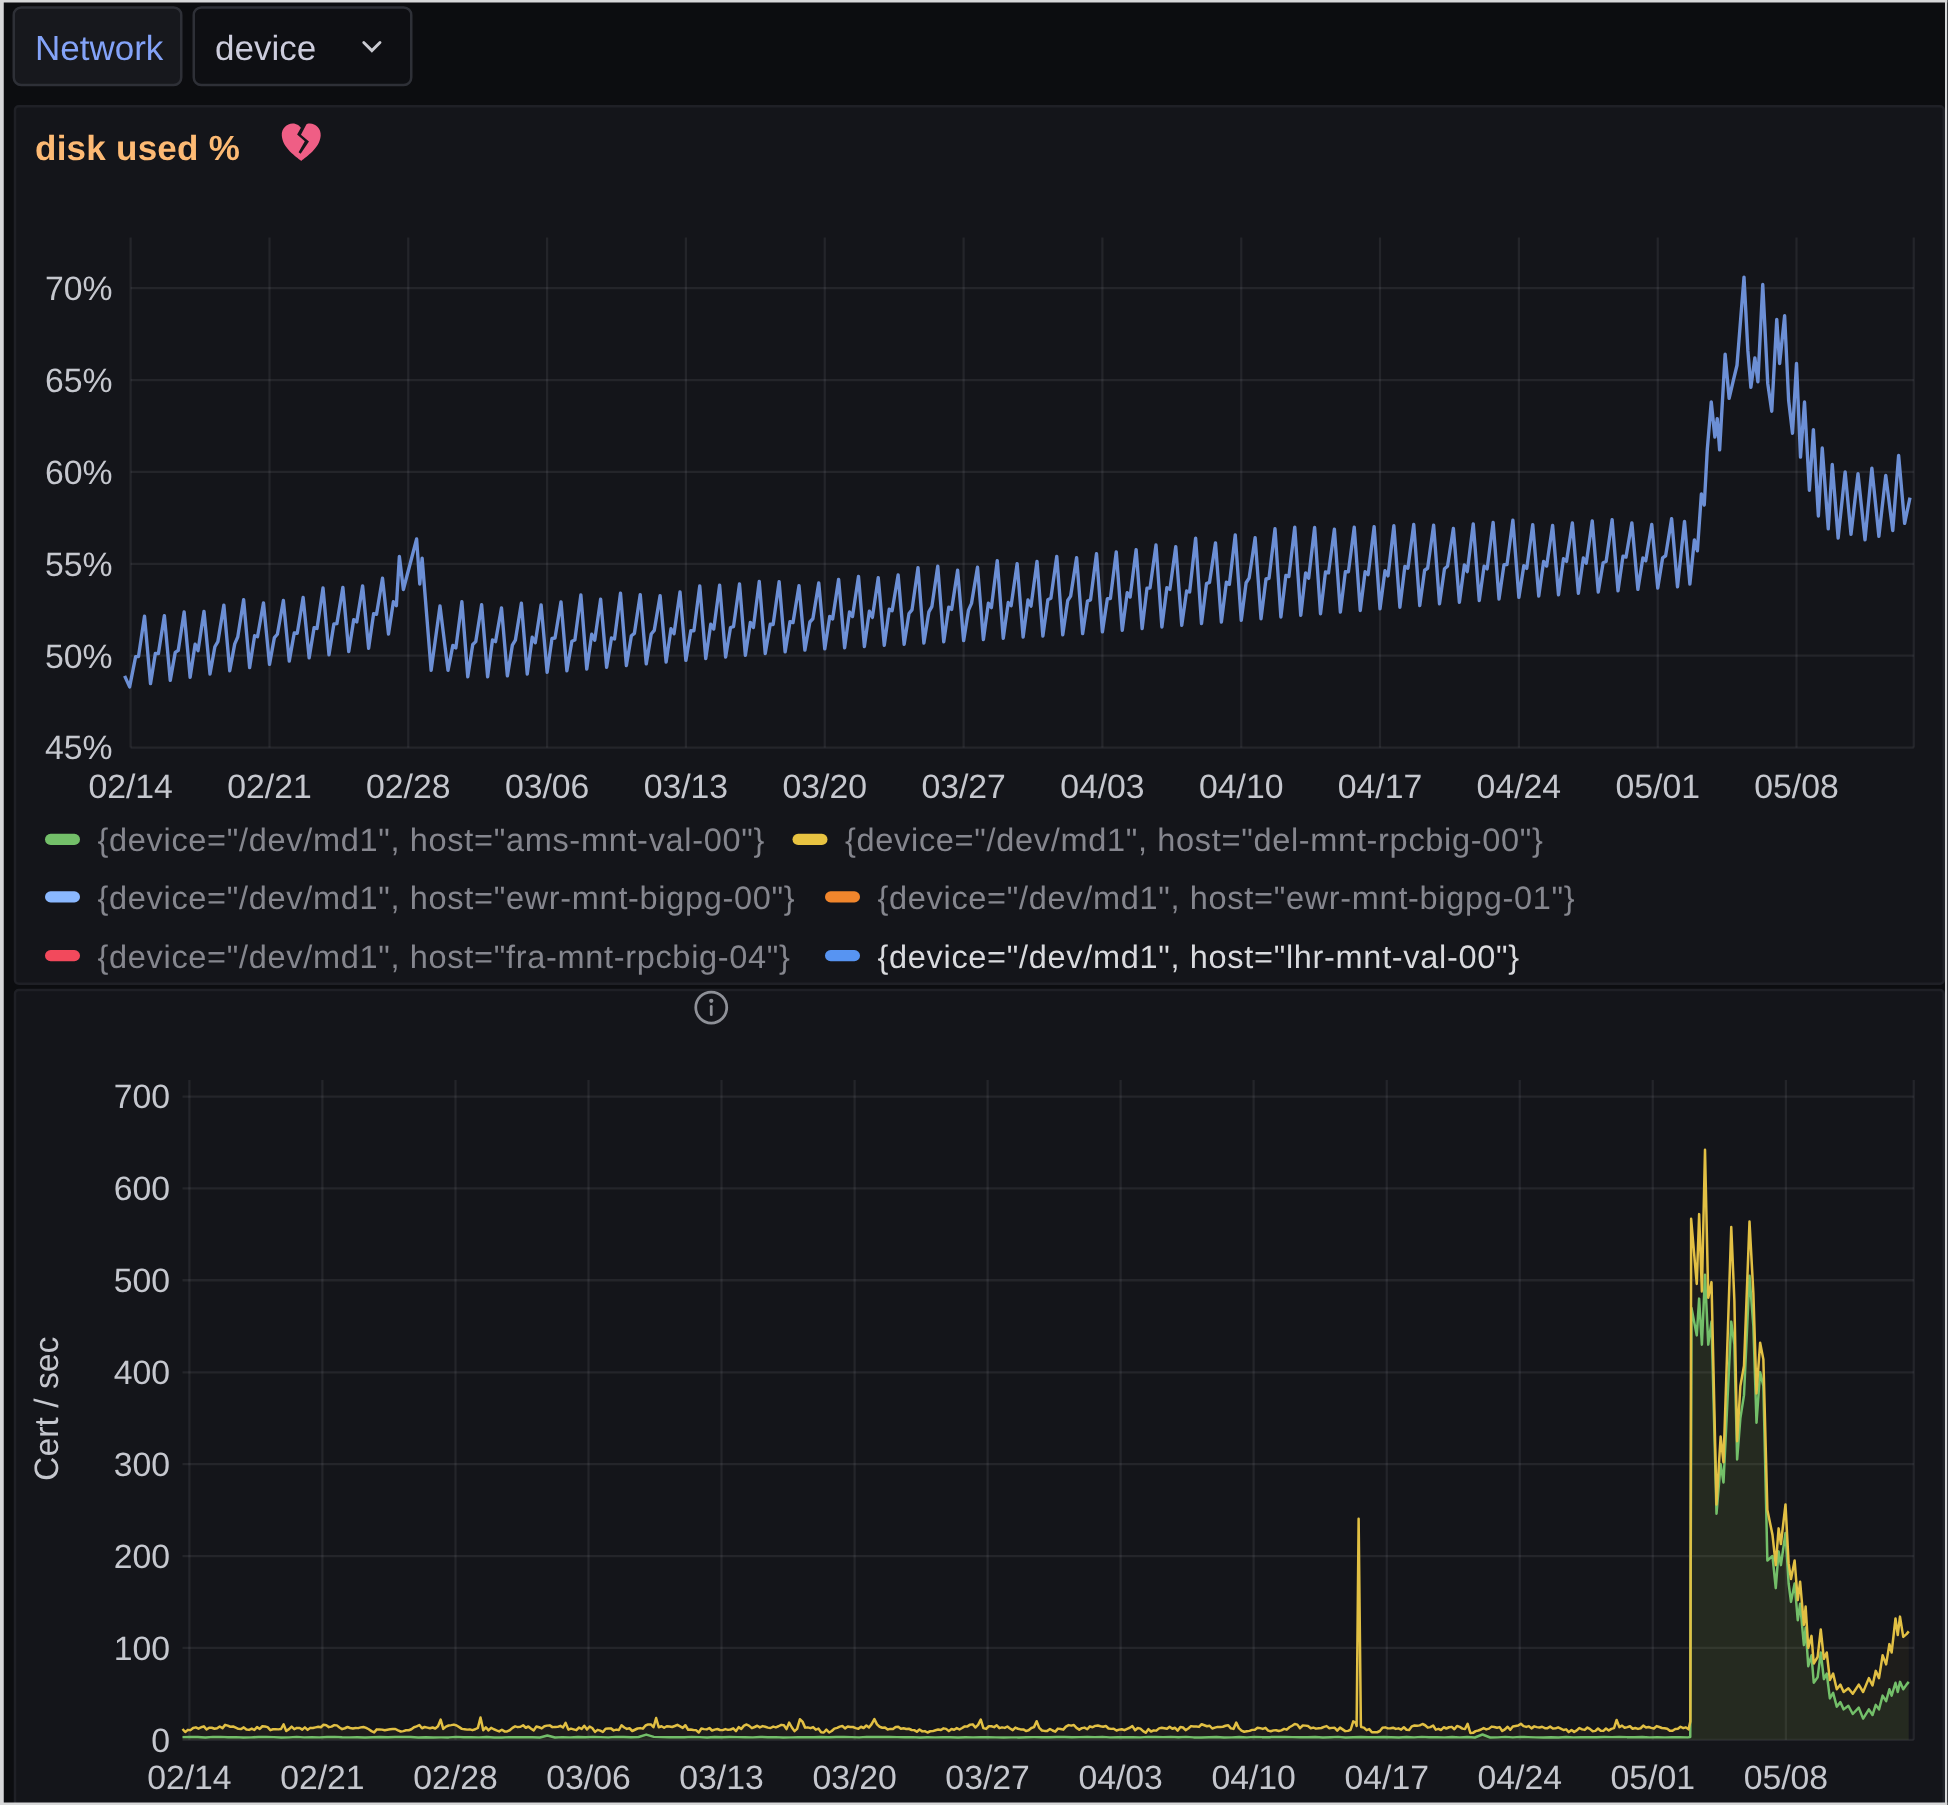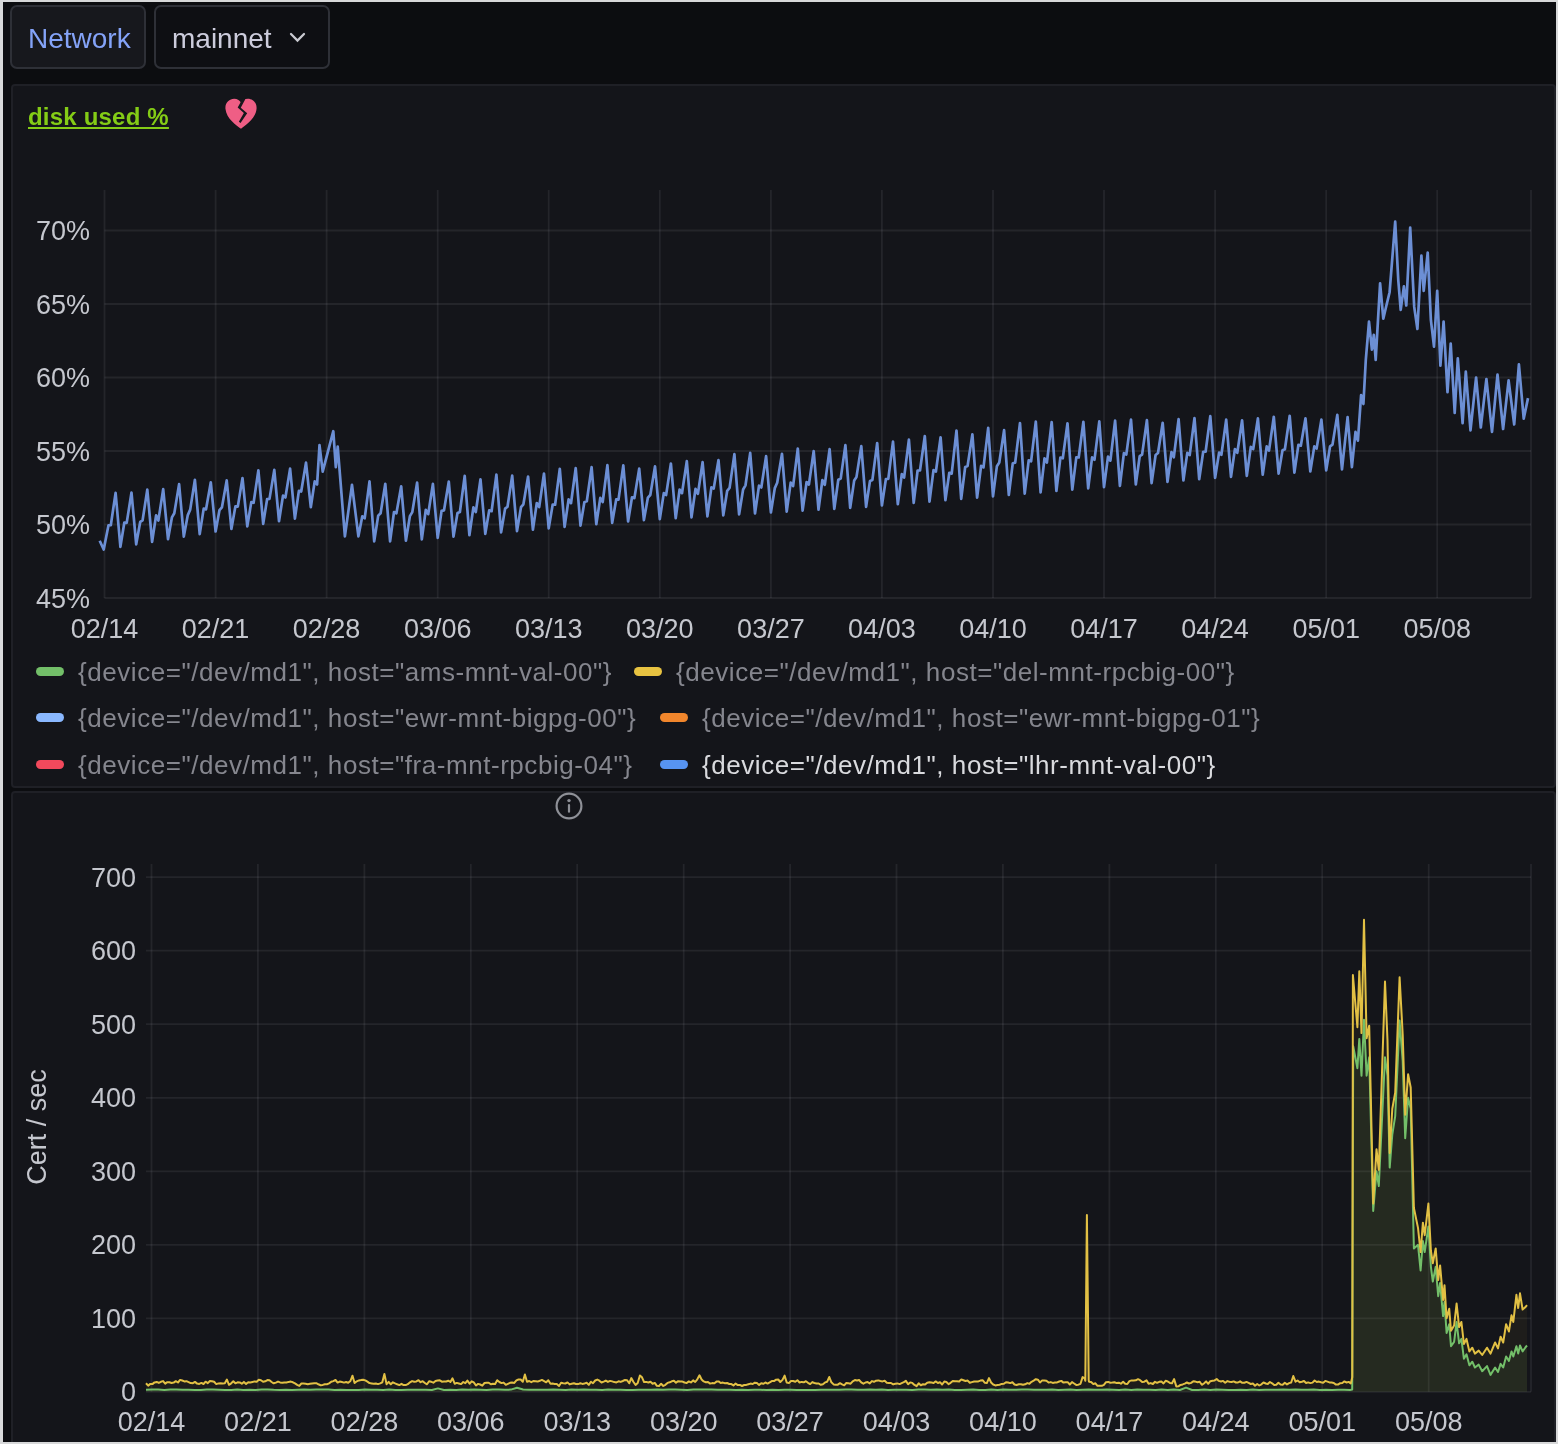--- a/index.html
+++ b/index.html
@@ -1,33 +1,33 @@
 <!DOCTYPE html>
 <html><head><meta charset="utf-8"><style>
 * { margin:0; padding:0; box-sizing:border-box; }
 html,body { width:1558px; height:1444px; background:#0c0d10; overflow:hidden;
   font-family:"Liberation Sans", sans-serif; }
 #root { position:absolute; left:0; top:0; width:1558px; height:1444px; overflow:hidden; }
 .panel { position:absolute; background:#14151a; border:2px solid #1f2026; border-radius:4px; }
 .vbox { position:absolute; top:5px; height:64px; border:2px solid #2e3037; border-radius:7px; }
 .sw { position:absolute; width:28px; height:9px; border-radius:5px; }
 .lt { position:absolute; font-size:26px; line-height:32px; white-space:pre; letter-spacing:0.55px; }
-.ptitle { position:absolute; color:#84cc16; font-size:24px; font-weight:700; letter-spacing:0.2px;text-decoration:underline; }
+.ptitle { position:absolute; color:#fdba74; font-size:28px; font-weight:700; letter-spacing:0.2px; }
 svg text { fill:#c5c7ce; font-family:"Liberation Sans", sans-serif; font-size:27px; }
 .edge { position:absolute; background:#d7d8d9; z-index:50; }
 </style></head><body>
 <div id="root">
 
   <div class="panel" style="left:11px;top:84px;width:1545px;height:704px"></div>
   <div class="panel" style="left:11px;top:791px;width:1545px;height:660px"></div>
 
   <div class="vbox" style="left:10px;width:136px;background:#17181d"></div>
   <div class="vbox" style="left:154px;width:176px;background:#0e0f13"></div>
   <div style="position:absolute;left:28px;top:23px;font-size:28px;font-weight:500;color:#84a3f8">Network</div>
-  <div style="position:absolute;left:172px;top:23px;font-size:28px;color:#ccccdc">mainnet</div>
+  <div style="position:absolute;left:172px;top:23px;font-size:28px;color:#ccccdc">device</div>
   <svg style="position:absolute;left:288px;top:31px" width="20" height="14" viewBox="0 0 20 14">
     <polyline points="3,3 9.5,9.5 16,3" fill="none" stroke="#c9cad1" stroke-width="2.3" stroke-linecap="round"></polyline>
     </svg>
 
   <div class="ptitle" style="left:28px;top:103px">disk used %</div>
 
   <svg style="position:absolute;left:222px;top:95px" width="38" height="38" viewBox="0 0 32 32">
     <path d="M16 28.5 C 12.5 25.5, 3.6 20, 2.9 11.5 C 2.5 6.5, 6.3 3.2, 10.2 3.2 C 13 3.2, 15.2 4.8, 16 6.6 C 16.8 4.8, 19 3.2, 21.8 3.2 C 25.7 3.2, 29.5 6.5, 29.1 11.5 C 28.4 20, 19.5 25.5, 16 28.5 Z" fill="#ef5e85"></path>
     <path d="M17.6 2.8 L13.2 10.6 L18.4 15.2 L14.2 22.5 L15.6 23.6 L21.2 15.4 L15.8 10.8 L19.6 3.6 Z" fill="#16171c"></path>
   </svg>

